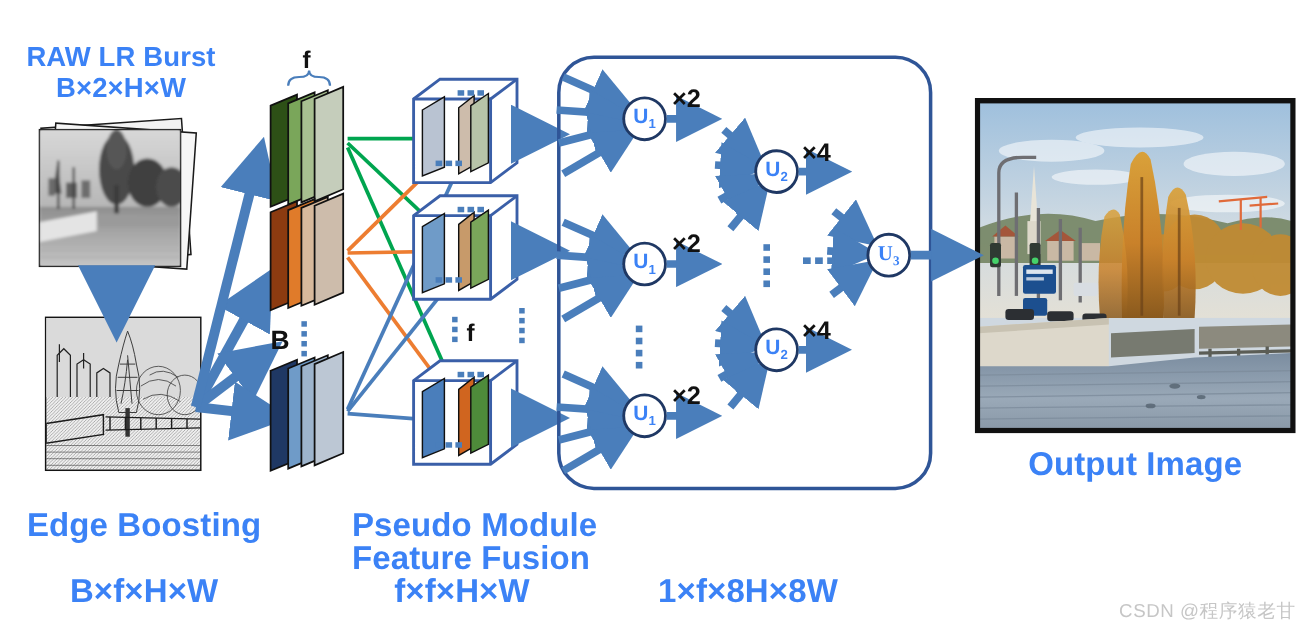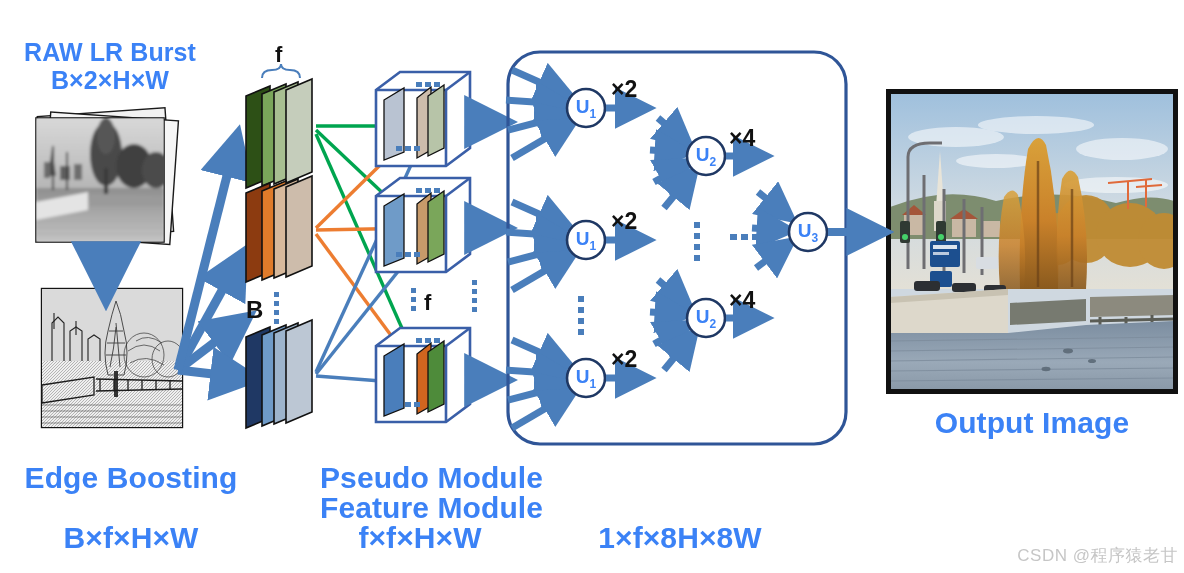--- a/index.html
+++ b/index.html
@@ -517,21 +517,21 @@
   <div class="lbl lbl-xl" style="left:20px;top:66px;width:180px;">B×2×H×W</div>
 
   <div class="tagf" style="left:275px;top:42px;">f</div>
   <div class="tagB" style="left:246px;top:296px;">B</div>
   <div class="tagf" style="left:424px;top:290px;">f</div>
 
   <div class="lbl lbl-lg" style="left:6px;top:460px;width:250px;">Edge Boosting</div>
   <div class="lbl lbl-lg" style="left:6px;top:520px;width:250px;">B×f×H×W</div>
 
   <div class="lbl lbl-lg" style="left:320px;top:460px;width:200px;">Pseudo Module</div>
-  <div class="lbl lbl-lg" style="left:320px;top:490px;width:200px;">Feature Module</div>
+  <div class="lbl lbl-lg" style="left:320px;top:490px;width:200px;">Feature Fusion</div>
   <div class="lbl lbl-lg" style="left:320px;top:520px;width:200px;">f×f×H×W</div>
 
   <div class="lbl lbl-lg" style="left:545px;top:520px;width:270px;">1×f×8H×8W</div>
 
   <div class="lbl lbl-lg" style="left:890px;top:405px;width:284px;">Output Image</div>
 
   <div class="lbl" style="left:571px;top:96px;width:30px;font-size:19px;">
     <span>U</span><sub style="font-size:12px;">1</sub>
   </div>
   <div class="lbl" style="left:571px;top:228px;width:30px;font-size:19px;">
@@ -539,21 +539,21 @@
   </div>
   <div class="lbl" style="left:571px;top:366px;width:30px;font-size:19px;">
     <span>U</span><sub style="font-size:12px;">1</sub>
   </div>
   <div class="lbl" style="left:691px;top:144px;width:30px;font-size:19px;">
     <span>U</span><sub style="font-size:12px;">2</sub>
   </div>
   <div class="lbl" style="left:691px;top:306px;width:30px;font-size:19px;">
     <span>U</span><sub style="font-size:12px;">2</sub>
   </div>
-  <div class="lbl" style="left:793px;top:220px;width:30px;font-size:19px;">
+  <div class="lbl" style="left:793px;top:220px;width:30px;font-size:19px;font-family:Liberation Serif, serif;">
     <span>U</span><sub style="font-size:12px;">3</sub>
   </div>
 
   <div class="mult" style="left:611px;top:76px;">×2</div>
   <div class="mult" style="left:611px;top:208px;">×2</div>
   <div class="mult" style="left:611px;top:346px;">×2</div>
   <div class="mult" style="left:729px;top:125px;">×4</div>
   <div class="mult" style="left:729px;top:287px;">×4</div>
 
   <div class="watermark">CSDN @程序猿老甘</div>

